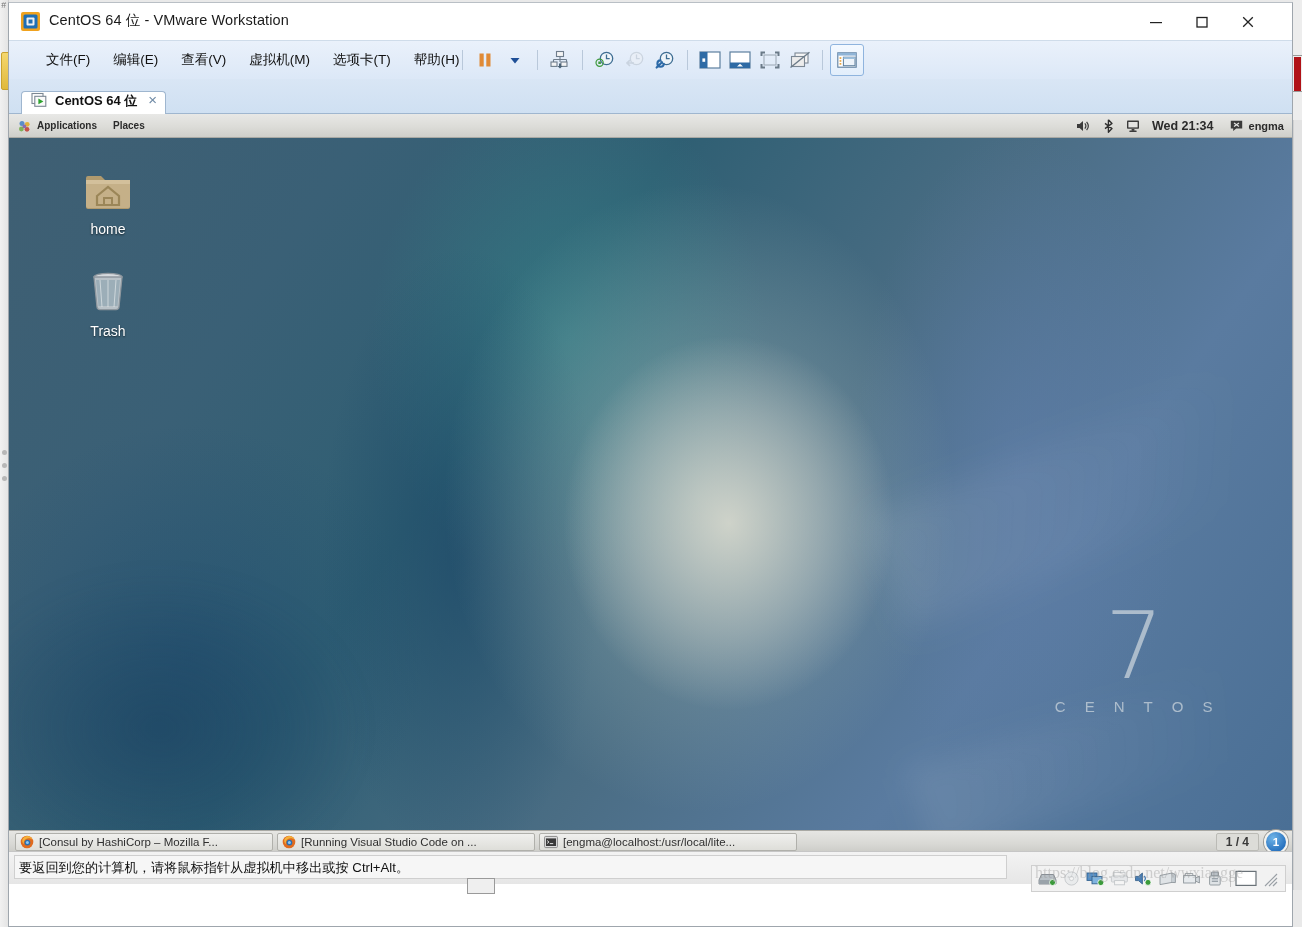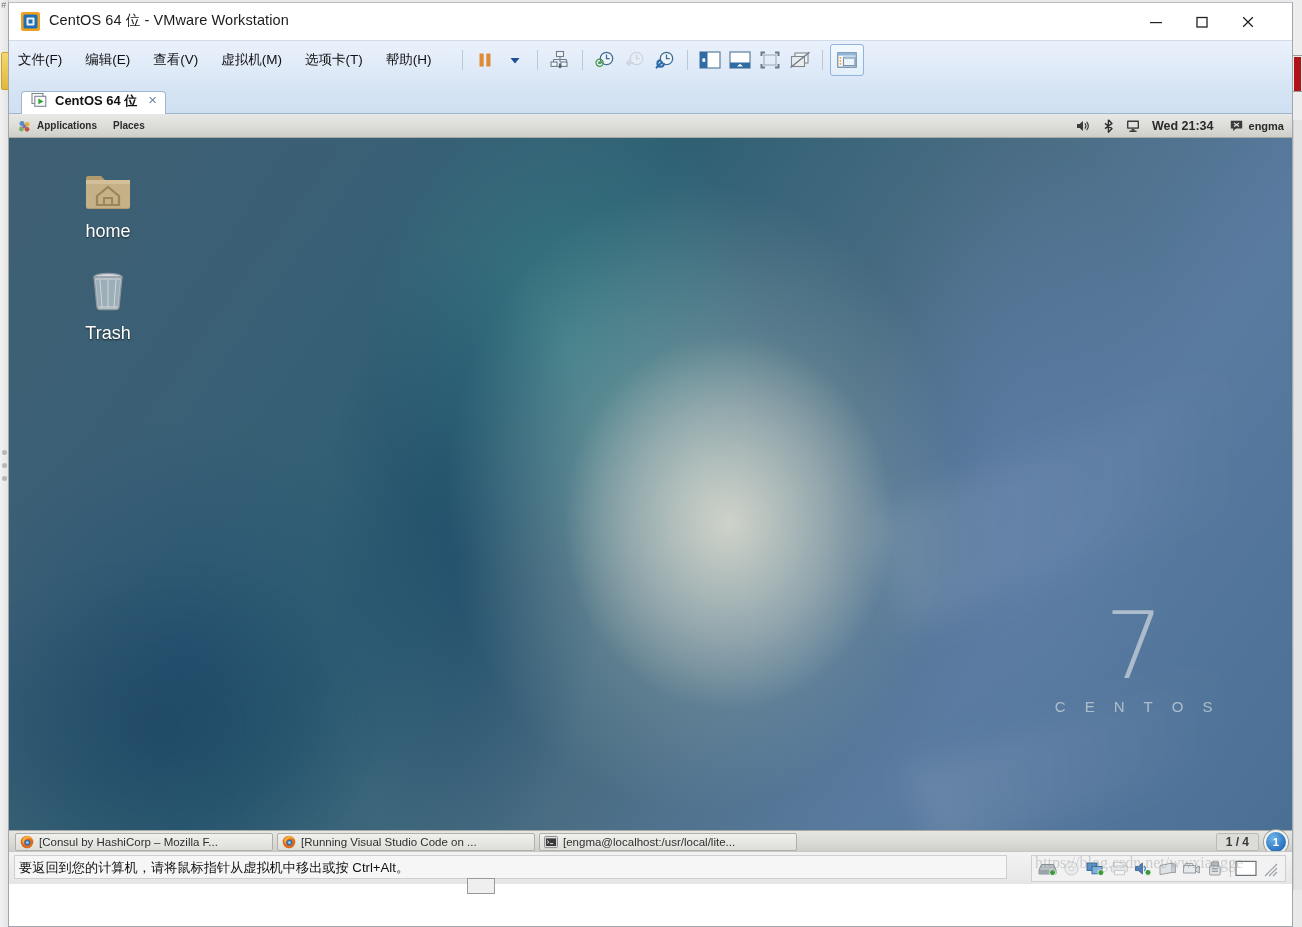--- a/index.html
+++ b/index.html
@@ -36,21 +36,21 @@
   #app-icon{position:absolute;left:12px;top:9px;width:19px;height:19px;}
   #title-text{position:absolute;left:40px;top:8px;font-size:14.5px;color:#1b1b1b;letter-spacing:.1px;}
   .wbtn{position:absolute;top:0;width:46px;height:37px;cursor:default;}
   #btn-min{right:113px;}
   #btn-max{right:67px;}
   #btn-close{right:21px;}
   .wbtn svg{position:absolute;left:50%;top:50%;transform:translate(-50%,-50%);}
 
   
   #menubar{position:relative;height:38px;background:linear-gradient(180deg,#eaf1fb 0%,#dce8f7 100%);border-top:1px solid #cfdcea;}
-  #menu-items{position:absolute;left:0;top:0;height:38px;display:flex;align-items:center;}
+  #menu-items{position:absolute;left:28px;top:0;height:38px;display:flex;align-items:center;}
   .menu-item{font-size:13.5px;color:#111;padding:4px 9px;margin-right:5px;cursor:default;}
   #toolbar{position:absolute;left:446px;top:0;height:38px;display:flex;align-items:center;}
   .tb-sep{width:1px;height:20px;background:#b9c8da;margin:0 7px;}
   .tb-btn{width:30px;height:28px;display:flex;align-items:center;justify-content:center;cursor:default;}
   .tb-btn.framed{border:1px solid #8fb4de;border-radius:3px;background:linear-gradient(180deg,#f4f9ff,#e2eefb);width:32px;height:30px;}
   .tb-btn.disabled{opacity:.33;}
 
   
   #tabstrip{position:relative;height:34px;background:linear-gradient(180deg,#d9e6f5 0%,#cfe0f2 100%);border-bottom:1px solid #9fb6cf;}
   #tab0{position:absolute;left:12px;top:12px;height:30px;background:#fff;border:1px solid #9fb6cf;border-bottom:none;
@@ -92,21 +92,21 @@
   #wall-dark-bl{position:absolute;left:-60px;top:430px;width:420px;height:320px;
      background:radial-gradient(ellipse at center,rgba(20,58,90,.45),rgba(20,58,90,0) 70%);filter:blur(10px);}
 
   
   #centos-logo{position:absolute;right:72px;bottom:115px;text-align:center;color:rgba(226,230,232,.62);user-select:none;}
   #centos-7{font-size:92px;line-height:.9;font-weight:300;font-family:"DejaVu Sans",sans-serif;}
   #centos-word{font-size:15px;letter-spacing:7.5px;margin-top:9px;margin-left:6px;}
 
   
   .dicon{position:absolute;width:86px;text-align:center;cursor:default;}
-  .dicon .lbl{font-size:18px;color:#fff;margin-top:5px;text-shadow:0 1px 2px rgba(0,0,0,.65);}
+  .dicon .lbl{font-size:14px;color:#fff;margin-top:5px;text-shadow:0 1px 2px rgba(0,0,0,.65);}
   #dicon-home{left:56px;top:28px;}
   #dicon-trash{left:56px;top:128px;}
 
   
   #gtaskbar{position:relative;height:22px;background:linear-gradient(180deg,#e6e6e3 0%,#d8d8d4 60%,#cbcbc6 100%);
             border-top:1px solid #a9a9a4;display:flex;align-items:center;}
   .tbtn{height:18px;margin:0 2px;padding:0 7px 0 4px;display:flex;align-items:center;
         background:linear-gradient(180deg,#f0f0ee,#dedeD9);border:1px solid #b0b0ab;border-radius:2px;
         font-size:11.5px;color:#2f2f2f;cursor:default;box-sizing:border-box;}
   .tbtn .ti{width:14px;height:14px;margin-right:5px;flex:0 0 auto;}
@@ -121,21 +121,21 @@
             background:radial-gradient(circle at 35% 30%,#6fb4e8,#2a74c0 70%);
             border:2px solid #f3f3f0;box-shadow:0 0 0 1px #9a9a96;
             color:#fff;font-size:11.5px;font-weight:bold;display:flex;align-items:center;justify-content:center;}
 
   
   #statusbar{position:relative;height:32px;background:linear-gradient(180deg,#f3f3f3,#e6e6e6);
              border-top:1px solid #c6c6c6;display:flex;align-items:center;}
   #status-msg{position:absolute;left:5px;top:3px;right:285px;height:24px;line-height:24px;
               font-size:13.2px;color:#111;padding:0 4px;border:1px solid #cfcfcf;background:#f6f6f6;
               box-sizing:border-box;white-space:nowrap;overflow:hidden;}
-  #status-icons{position:absolute;right:6px;top:3px;height:25px;display:flex;align-items:center;
+  #status-icons{position:absolute;right:6px;top:13px;height:25px;display:flex;align-items:center;
                 border:1px solid #cfcfcf;background:#f2f2f2;padding:0 3px;}
   .sico{width:24px;height:22px;display:flex;align-items:center;justify-content:center;cursor:default;}
   .sico.dim{opacity:.45;}
   .sico-sep{width:1px;height:16px;background:#c4c4c4;margin:0 3px;}
   #status-watermark2{position:absolute;right:42px;top:-2px;font-size:16px;color:rgba(150,150,150,.40);
                      white-space:nowrap;pointer-events:none;font-family:"Liberation Serif",serif;}
   #sb-small-box{position:absolute;left:458px;top:26px;width:26px;height:14px;border:1px solid #9a9a9a;background:#efefef;}
 </style>
 </head>
 <body>

